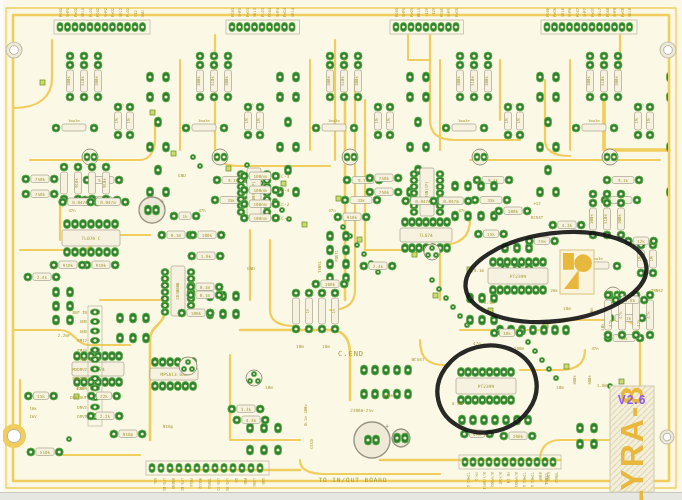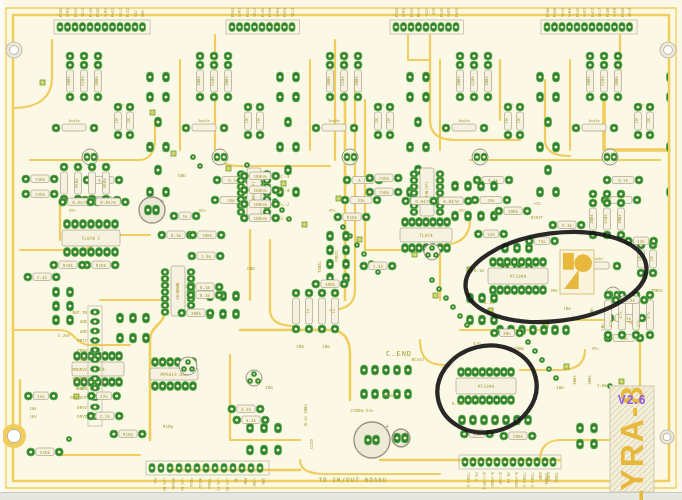--- a/index.html
+++ b/index.html
@@ -8,21 +8,21 @@
   #pcb-svg{position:absolute;left:0;top:0;}
   .edge-left{position:absolute;left:0;top:0;width:3px;height:500px;background:#fdfdfb;}
   .edge-bottom{position:absolute;left:0;top:492px;width:682px;height:8px;background:#E7E7E1;border-top:1px solid #c9c9c2;}
   .brand{position:absolute;left:632px;top:447px;transform:translate(-50%,-50%) rotate(-90deg);
          color:#E7B83B;font-weight:bold;font-size:32px;letter-spacing:2px;white-space:nowrap;}
   .version{position:absolute;left:632px;top:400px;transform:translate(-50%,-50%);
            color:#8b5cf6;font-weight:bold;font-size:12px;letter-spacing:1px;}
   .bottom-note{position:absolute;left:305px;top:476px;width:96px;text-align:center;
                color:#A59A35;font-size:6px;letter-spacing:1px;font-family:"DejaVu Sans Mono",monospace;}
   .c-end{position:absolute;left:338px;top:350px;color:#A59A35;font-size:7px;
-         letter-spacing:1px;font-family:"DejaVu Sans Mono",monospace;margin-left:48px;}
+         letter-spacing:1px;font-family:"DejaVu Sans Mono",monospace;}
 </style>
 </head>
 <body>
 
 <div id="stage">
   <svg id="pcb-svg" width="682" height="500" viewBox="0 0 682 500">
       <g>
         <path d="M6,8 H676 V488 H6 Z" fill="none" stroke="#F0CD5C" stroke-width="1.3" stroke-linecap="round" stroke-linejoin="round"></path>
         <path d="M13,15 H669 V481 H13 Z" fill="none" stroke="#F0CD5C" stroke-width="2.6" stroke-linecap="round" stroke-linejoin="round"></path>
         <path d="M13,108 C40,108 52,96 52,78 V40" fill="none" stroke="#F0CD5C" stroke-width="2.2" stroke-linecap="round" stroke-linejoin="round"></path>

